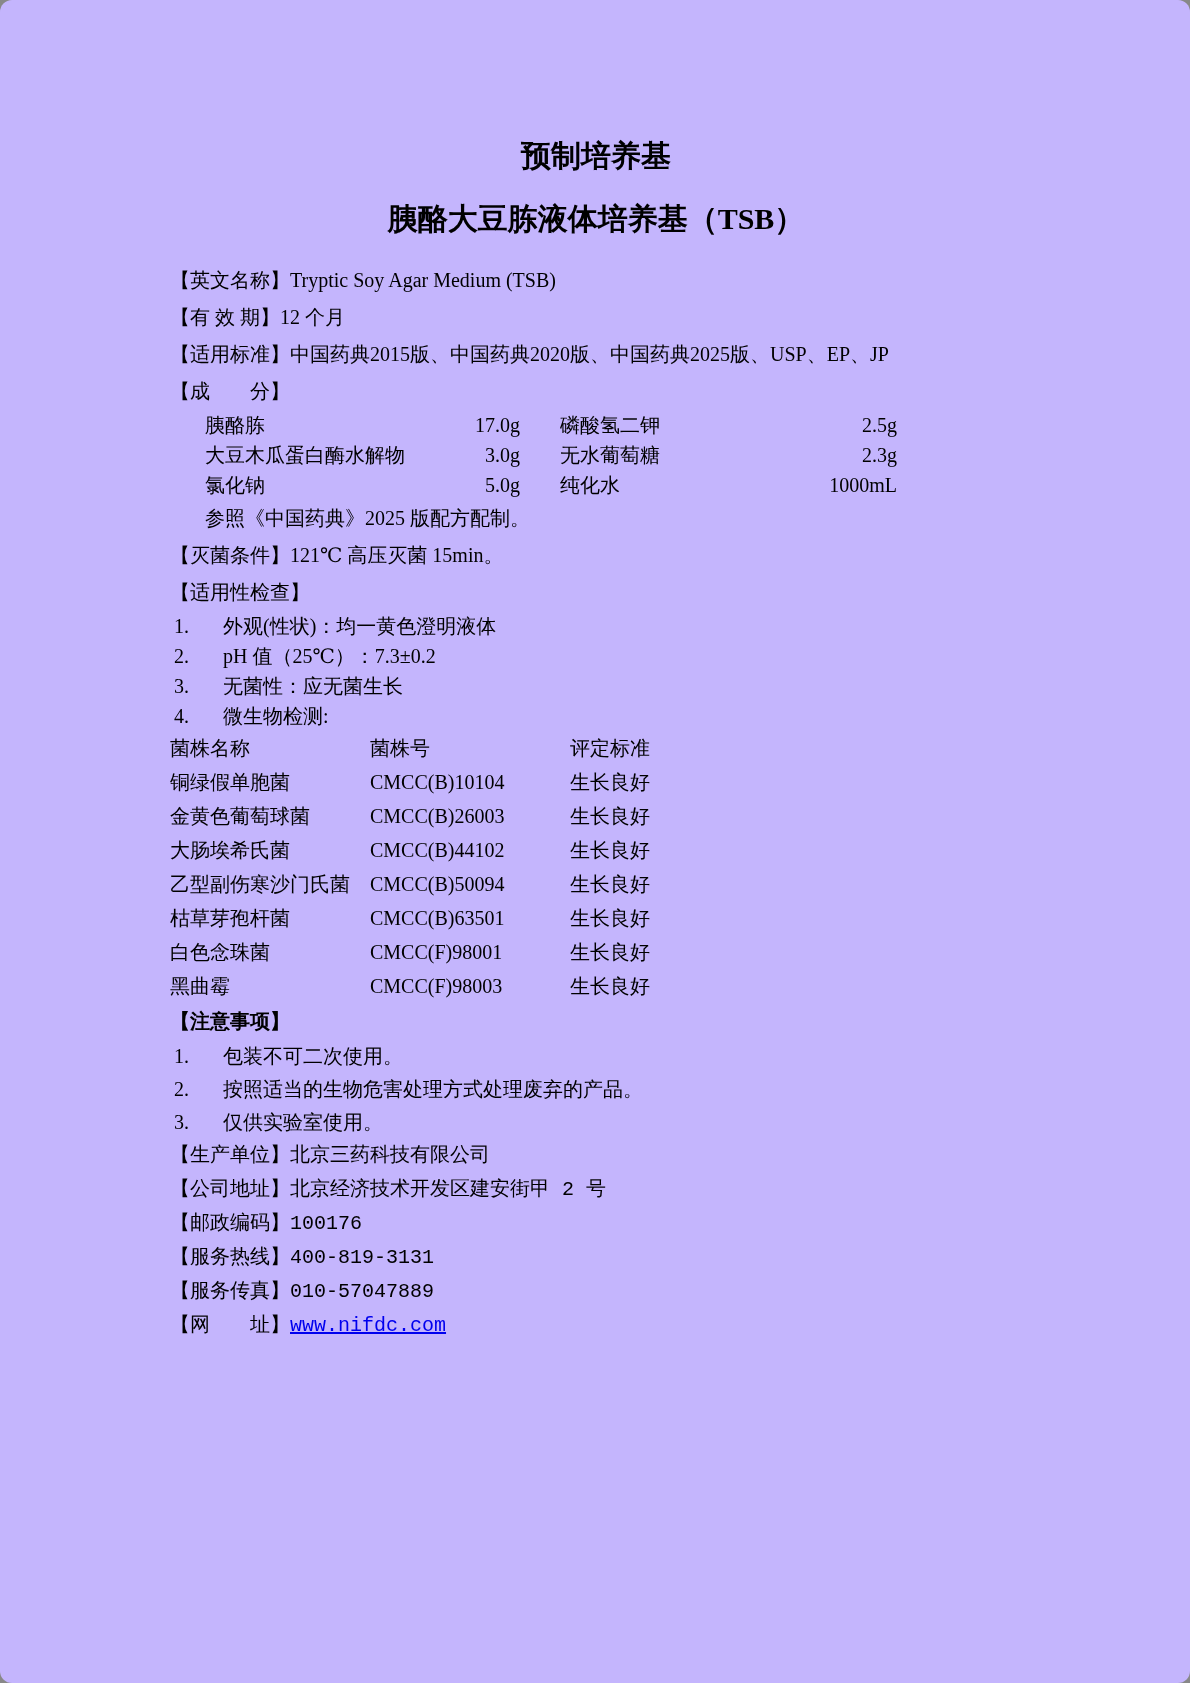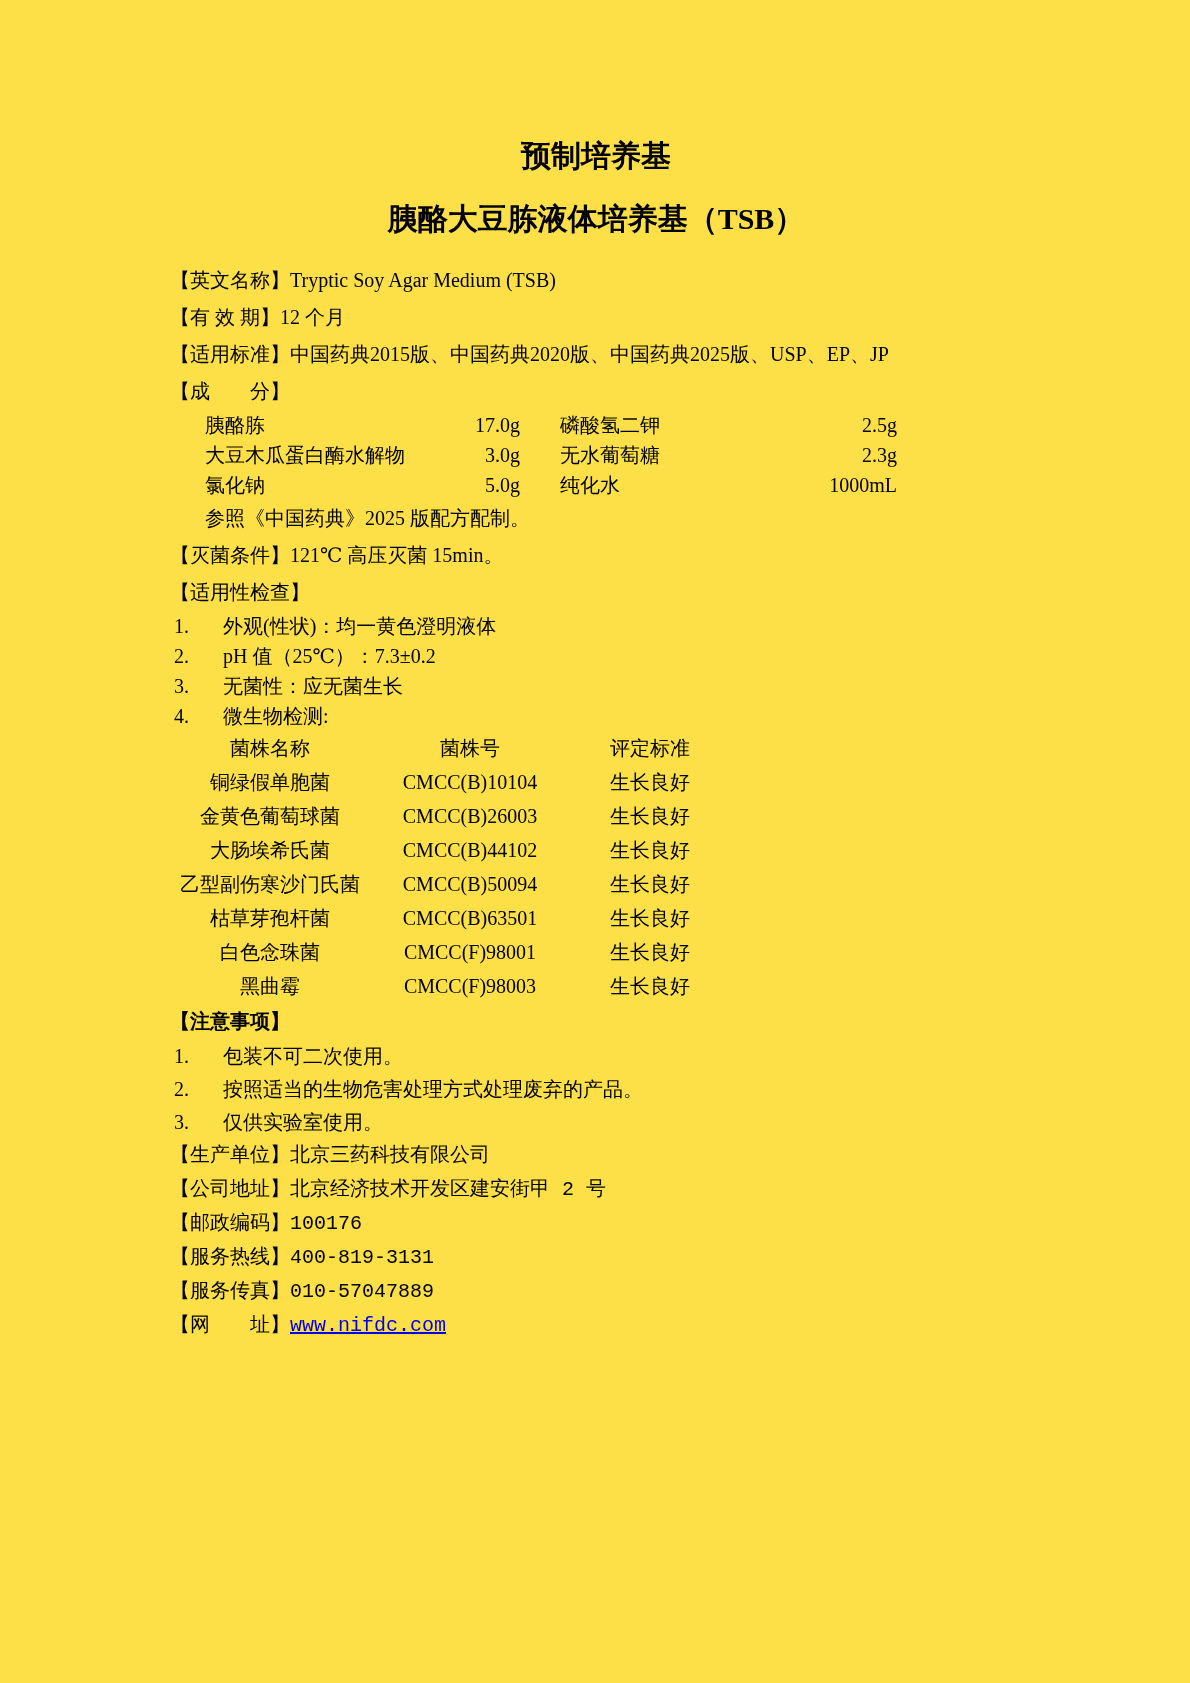--- a/index.html
+++ b/index.html
@@ -1,25 +1,26 @@
 <!DOCTYPE html>
 <html><head>
 <meta charset="utf-8">
 <style>
   * { box-sizing: border-box; }
   html, body { margin: 0; padding: 0; background: #888; }
   .page {
     width: 1190px;
     height: 1683px;
     margin: 0 auto;
-    background: #fde047;
+    background: #c4b5fd;
     position: relative;
     font-family: "Liberation Serif", "DejaVu Serif", serif;
     color: #000000;
     overflow: hidden;
+    border-radius: 12px;
   }
   .content {
     padding: 138px 168px 0 170px;
     width: 100%;
   }
   .title1 {
     margin: 0;
     text-align: center;
     font-size: 30px;
     font-weight: bold;
@@ -61,21 +62,21 @@
     padding-left: 4px;
   }
   .numbered.loose { line-height: 33px; }
   .numbered .num { width: 49px; }
   .micro-table {
     display: grid;
     grid-template-columns: 200px 200px 160px;
     font-size: 20px;
     line-height: 34px;
   }
-  .micro-table .cell { text-align: center; }
+  .micro-table .cell { }
   .footer-line {
     font-size: 20px;
     line-height: 34px;
     white-space: nowrap;
     font-family: Liberation Mono, monospace;
   }
   .weblink {
     color: #0000ee;
     text-decoration: underline;
     cursor: pointer;

